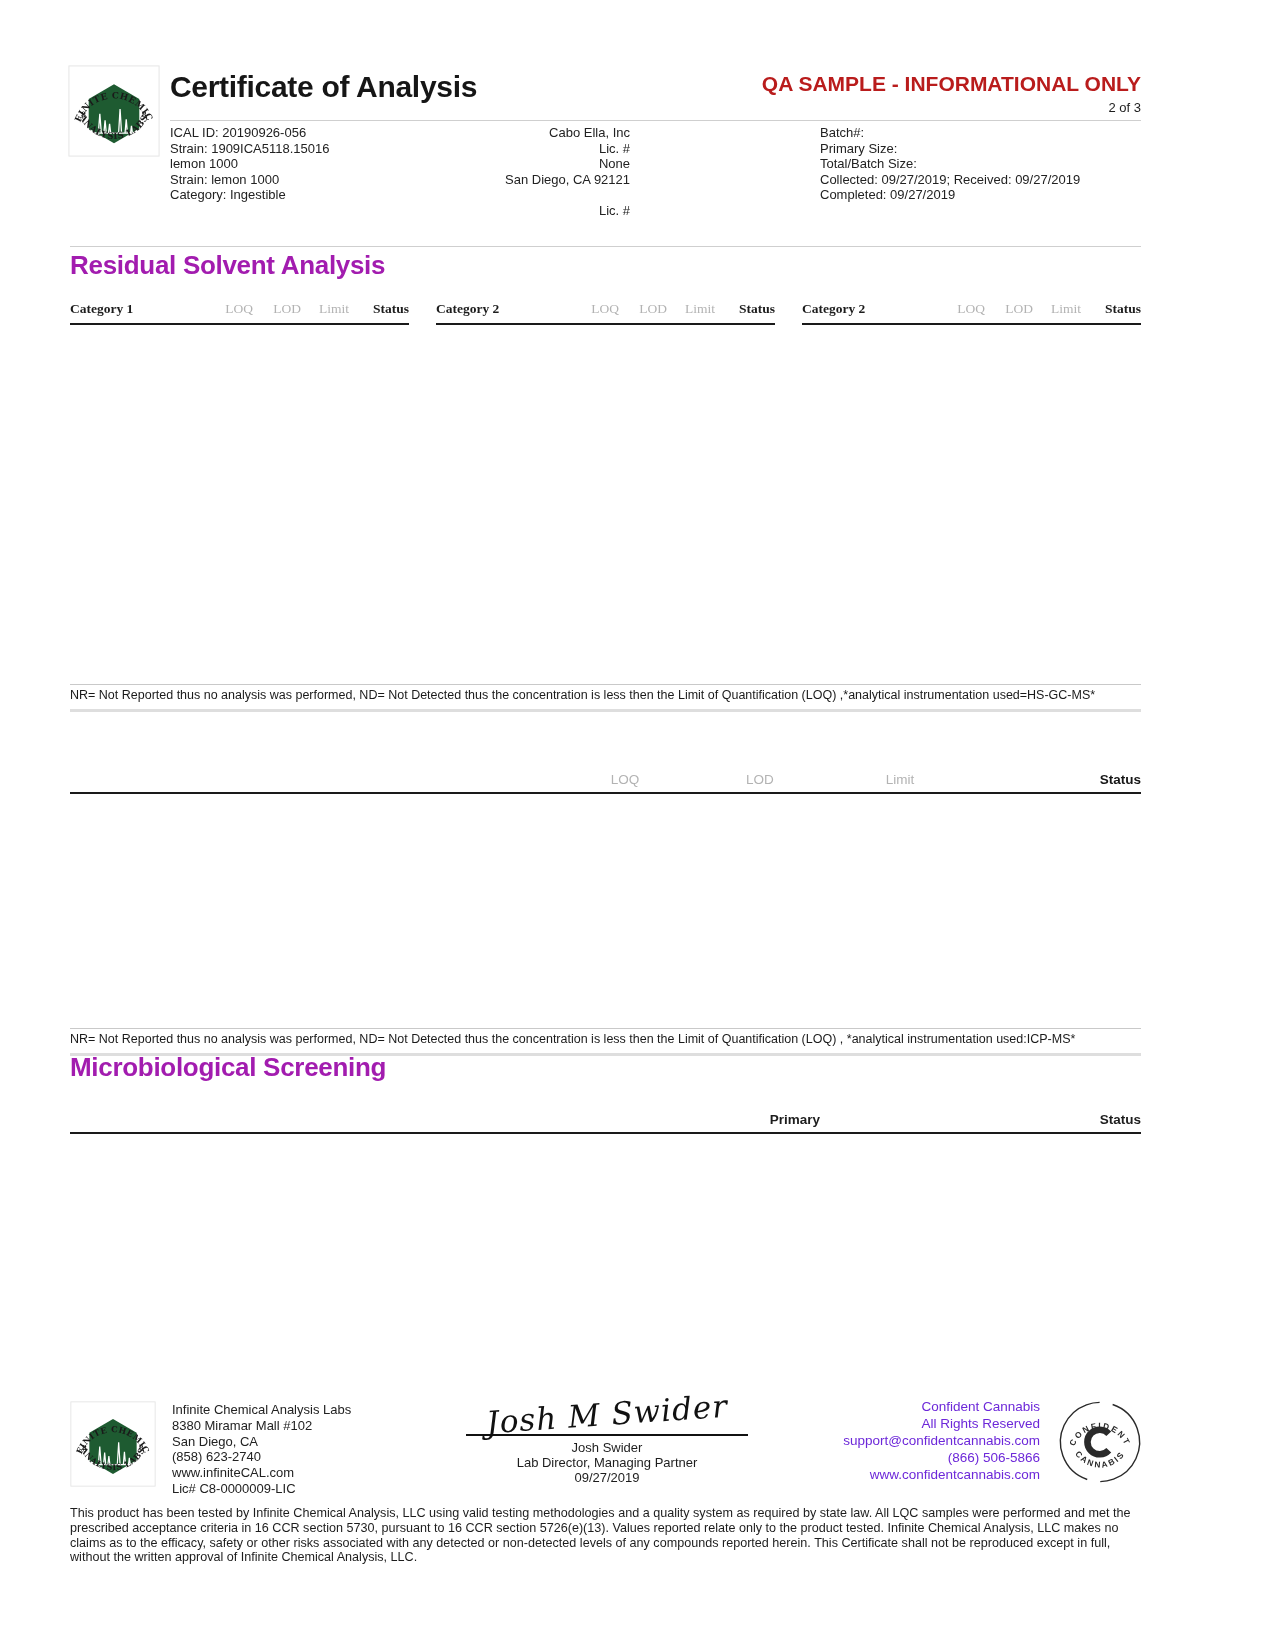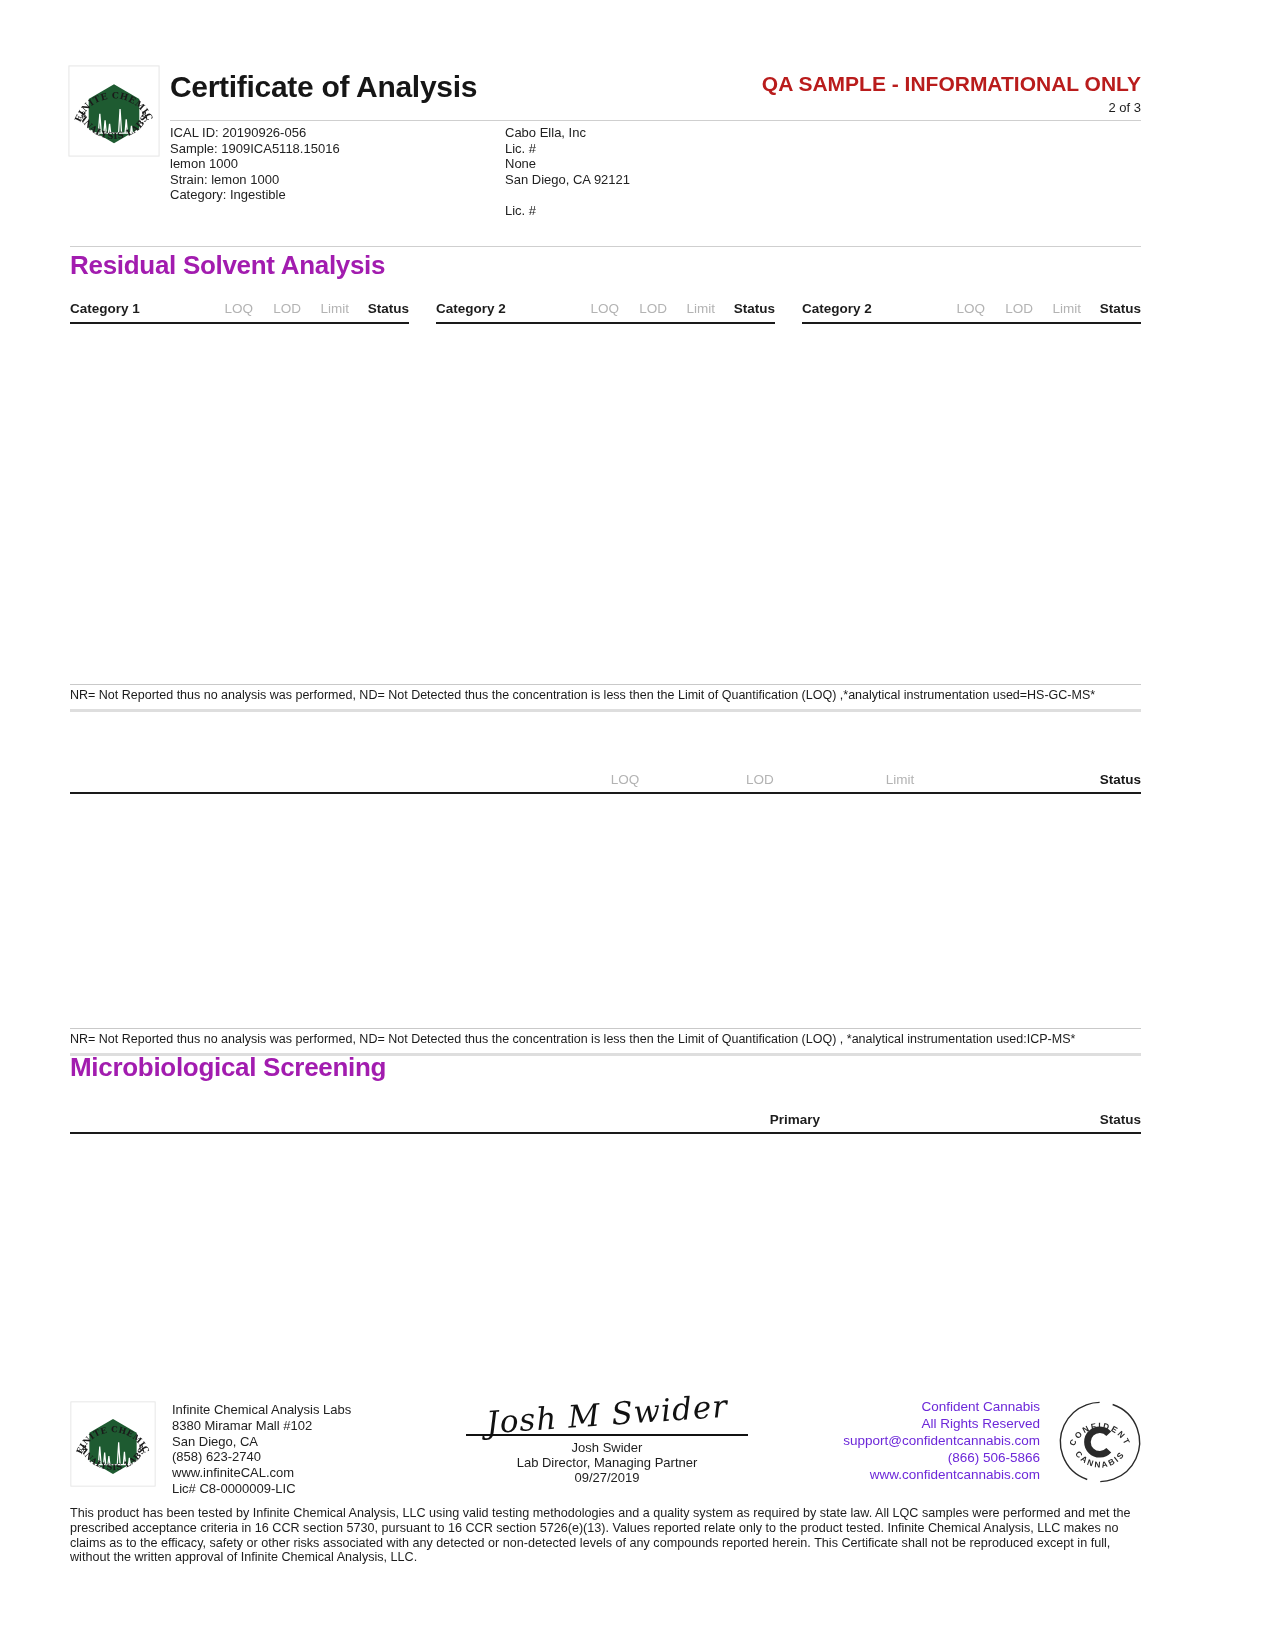--- a/index.html
+++ b/index.html
@@ -10,31 +10,31 @@
     font-family:"Liberation Sans", sans-serif; overflow:hidden;
   }
   
   .logo-main { position:absolute; left:68px; top:64px; width:92px; height:94px; }
   .doc-title { position:absolute; left:170px; top:70px; font-size:30px; font-weight:600; letter-spacing:-0.3px; color:#161616;}
   .qa-banner { position:absolute; right:135px; top:72px; font-size:21px; font-weight:700; color:#b91c1c; }
   .page-num  { position:absolute; right:135px; top:100px; font-size:13px; }
   .header-rule { position:absolute; left:170px; right:135px; top:120px; border-top:1px solid #cfcfcf; }
   .info-col { position:absolute; top:125px; font-size:13px; line-height:15.6px; color:#222; }
   .col-sample { left:170px; }
-  .col-client { left:505px; }
+  .col-client { left:505px;text-align:right; }
   .col-batch  { left:820px; }
   .spacer-line { height:15.6px; }
   
   .rule { position:absolute; left:70px; right:135px; border-top:1px solid #cfcfcf; }
   .sec-title { position:absolute; left:70px; font-size:26px; font-weight:700; color:#a21caf; letter-spacing:-0.3px;}
   .muted { color:#b3b3b3; }
   .bold  { font-weight:700; color:#161616; }
   
   .rs-head { position:absolute; left:70px; right:135px; top:301px; display:flex; gap:27px; font-size:13.5px; }
-  .rs-group { flex:1; display:flex; align-items:baseline; border-bottom:2px solid #1a1a1a; padding-bottom:6px; }
+  .rs-group { flex:1; display:flex; align-items:baseline; border-bottom:2px solid #1a1a1a; padding-bottom:6px;font-family:Liberation Serif, serif; }
   .rs-group .cat { flex:1; font-weight:700; }
   .rs-group .num { width:48px; text-align:right; }
   .rs-group .st  { width:60px; text-align:right; font-weight:700; }
   
   .hm-row { position:absolute; left:70px; width:1071px; top:768px; height:26px; border-bottom:2px solid #1a1a1a; font-size:13.5px; }
   .hm-row span { position:absolute; bottom:5px; }
   .hm-loq { left:515px; width:80px; text-align:center; }
   .hm-lod { left:650px; width:80px; text-align:center; }
   .hm-limit { left:790px; width:80px; text-align:center; }
   .hm-status { right:0; }
@@ -97,35 +97,42 @@
     <text x="80" y="57" font-family="DejaVu Serif, serif" font-size="8" font-weight="bold" fill="#1a1a1a">8</text>
   </svg>
 
   <div class="doc-title">Certificate of Analysis</div>
   <div class="qa-banner">QA SAMPLE - INFORMATIONAL ONLY</div>
   <div class="page-num">2 of 3</div>
   <div class="header-rule"></div>
 
   <div class="info-col col-sample">
     <div>ICAL ID: 20190926-056</div>
-    <div>Sample: 1909ICA5118.15016</div>
+    <div>Strain: 1909ICA5118.15016</div>
     <div>lemon 1000</div>
     <div>Strain: lemon 1000</div>
     <div>Category: Ingestible</div>
   </div>
 
   <div class="info-col col-client">
     <div>Cabo Ella, Inc</div>
     <div>Lic. #</div>
     <div>None</div>
     <div>San Diego, CA 92121</div>
     <div class="spacer-line"></div>
     <div>Lic. #</div>
   </div>
 
+  <div class="info-col col-batch">
+    <div>Batch#:</div>
+    <div>Primary Size:</div>
+    <div>Total/Batch Size:</div>
+    <div>Collected: 09/27/2019; Received: 09/27/2019</div>
+    <div>Completed: 09/27/2019</div>
+  </div>
 
   <div class="rule" style="top:246px"></div>
   <div class="sec-title" style="top:250px">Residual Solvent Analysis</div>
 
   <div class="rs-head">
     <div class="rs-group">
       <span class="cat">Category 1</span>
       <span class="num muted">LOQ</span>
       <span class="num muted">LOD</span>
       <span class="num muted">Limit</span>

